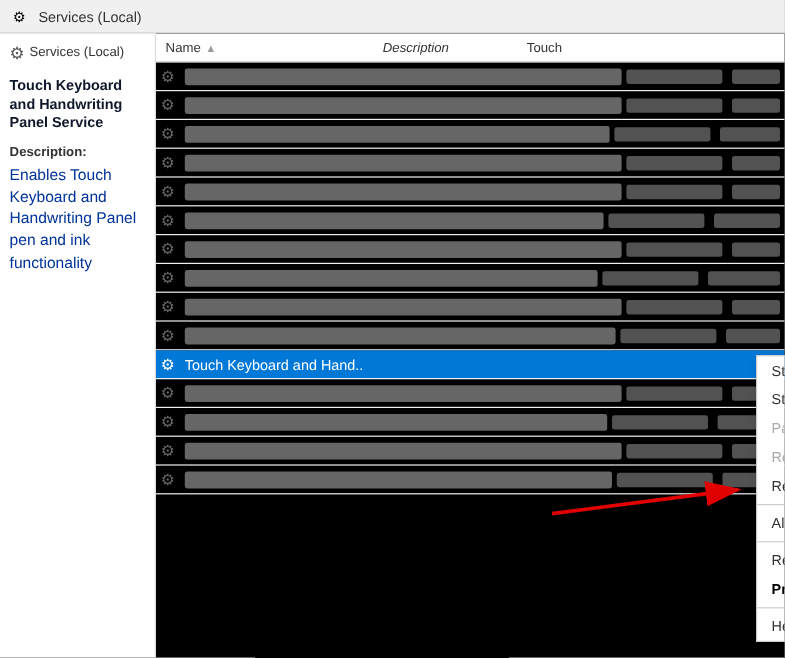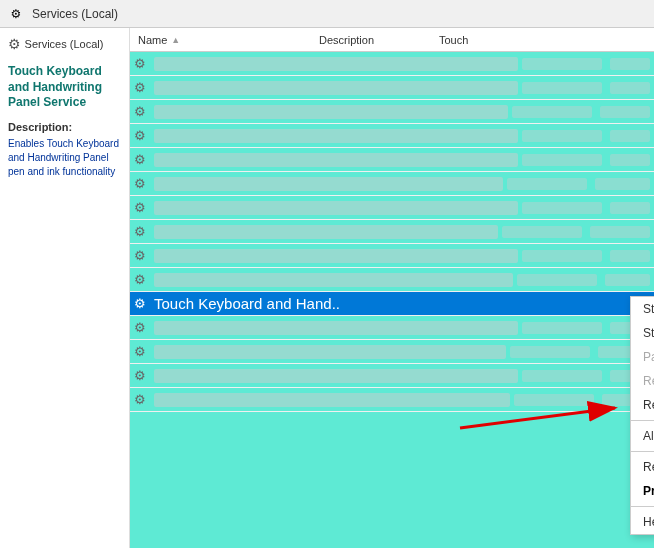--- a/index.html
+++ b/index.html
@@ -65,40 +65,40 @@
       font-weight: 500;
     }
 
     
     .service-info {
       padding: 0;
     }
     .service-name {
       font-size: 12px;
       font-weight: bold;
-      color: #0f766e;
+      color: #0f172a;
       line-height: 1.3;
       margin-bottom: 10px;
     }
     .description-label {
       font-size: 11px;
       color: #333;
       margin-bottom: 4px;
       font-weight: bold;
     }
     .description-text {
-      font-size: 10px;
+      font-size: 13px;
       color: #003399;
       line-height: 1.4;
     }
 
     
     .content-area {
       flex: 1;
-      background: #5eead4;
+      background: #000000;
       position: relative;
       overflow: hidden;
     }
 
     
     .table-header {
       display: flex;
       background: #fff;
       border-bottom: 1px solid #ccc;
       height: 24px;
@@ -111,20 +111,21 @@
       color: #333;
       padding-left: 4px;
       display: flex;
       align-items: center;
       gap: 4px;
     }
     .col-desc {
       width: 120px;
       font-size: 11px;
       color: #333;
+      font-style: italic;
     }
     .col-status {
       font-size: 11px;
       color: #333;
     }
 
     
     .table-body {
       overflow: hidden;
       height: calc(100% - 24px);
@@ -146,21 +147,21 @@
       color: #fff;
     }
 
     .row-gear {
       width: 20px;
       font-size: 13px;
       color: #666;
       flex-shrink: 0;
     }
     .row-text {
-      font-size: 15px;
+      font-size: 12px;
       color: #333;
       flex: 1;
       white-space: nowrap;
       overflow: hidden;
     }
     .row-blur {
       flex: 1;
       height: 14px;
       background: #ccc;
       opacity: 0.5;

